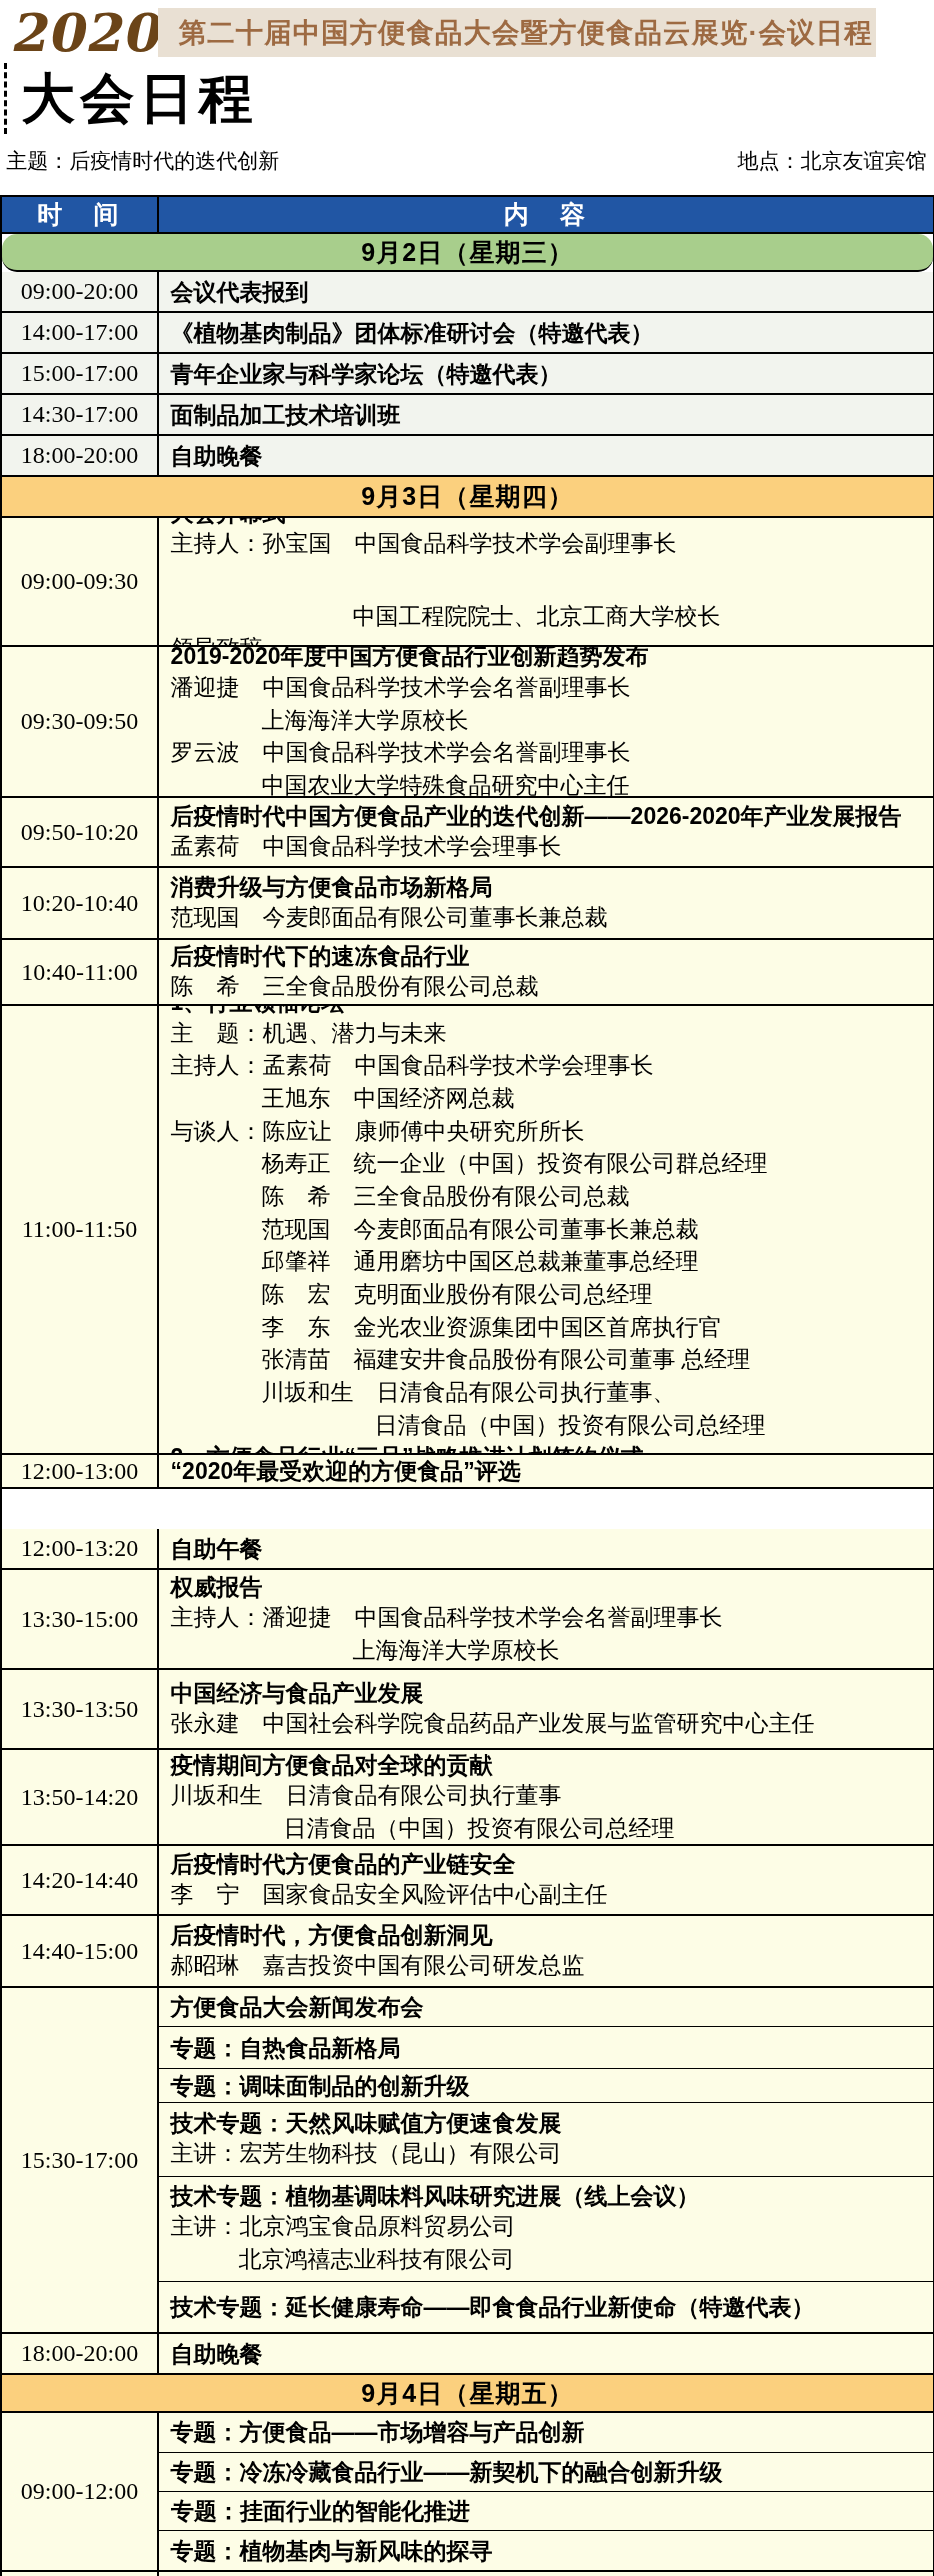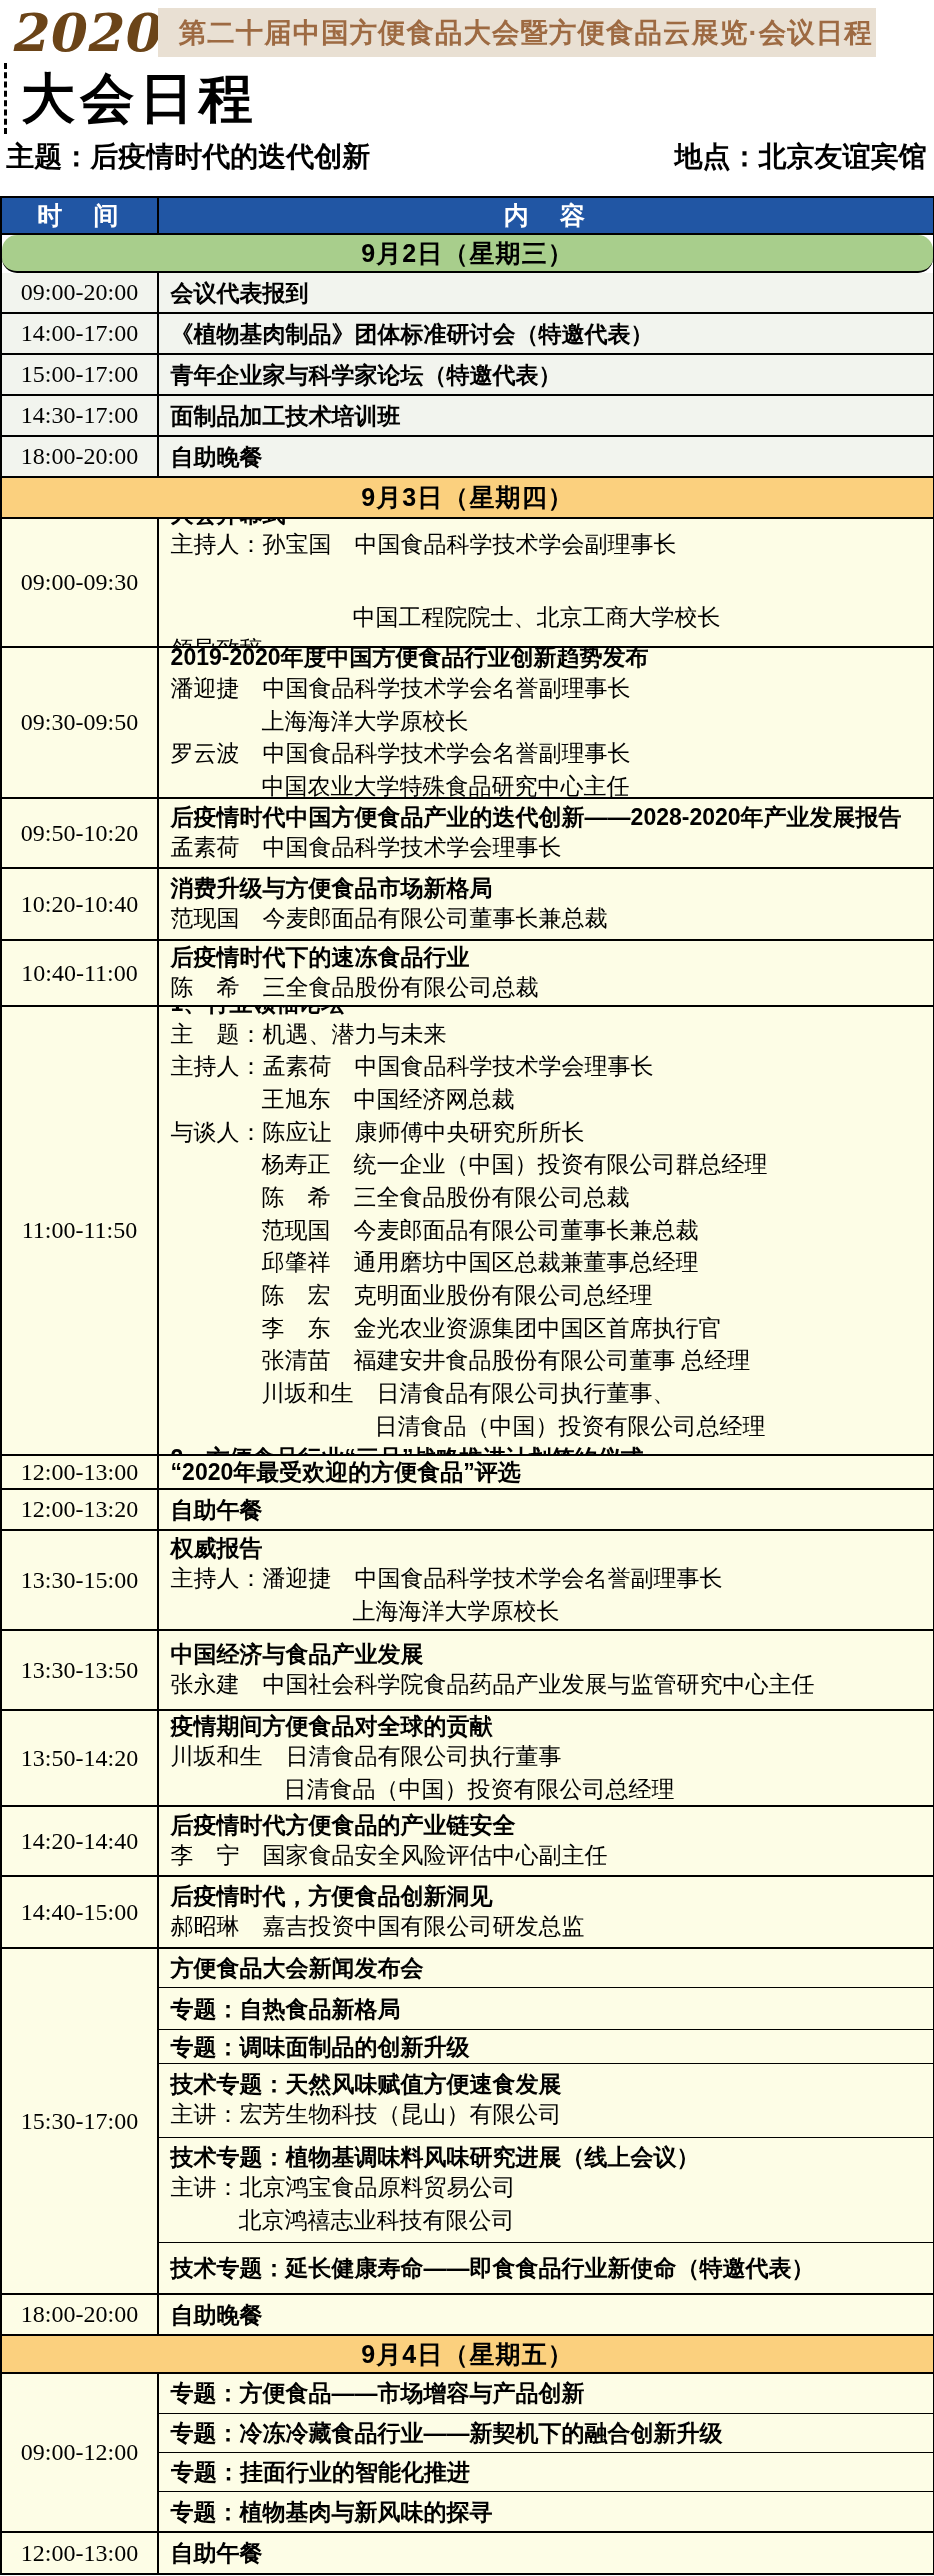--- a/index.html
+++ b/index.html
@@ -19,22 +19,22 @@
     padding-left: 21px; font-weight: bold; font-size: 27.4px; letter-spacing: 1.1px; color: #9D6A42;
     white-space: nowrap;
   }
   .pagetitle {
     margin: 6.3px 0 0 4.2px; width: max-content;
     border-left: 3.2px dashed #000; padding: 3.2px 0 3.2px 13.7px;
     font-weight: bold; font-size: 54px; letter-spacing: 5.3px; line-height: 1.2;
   }
   .metarow {
     display: flex; justify-content: space-between; align-items: baseline;
-    padding: 0 8.4px 0 6.3px; margin-top: 4px;
-    font-weight: bold; font-size: 28px;
+    padding: 0 8.4px 0 6.3px; margin-top: 13px;
+    font-weight: normal; font-size: 21px;
   }
   
   .table { margin-top: 20px; border: 2.1px solid #000; }
   .thead { display: flex; height: 37px; border-bottom: 2.1px solid #000; color: #fff; font-weight: bold; }
   .thead .tc {
     width: 157px; flex: none; border-right: 2.1px solid #000;
     display: flex; align-items: center; justify-content: center; font-size: 25px; letter-spacing: 3.2px;
   }
   .thead .cc { flex: 1; display: flex; align-items: center; justify-content: center; font-size: 25px; letter-spacing: 3.2px; }
   .banner {
@@ -127,21 +127,21 @@
           <div class="ln b">2019-2020年度中国方便食品行业创新趋势发布</div>
           <div class="ln k">潘迎捷　中国食品科学技术学会名誉副理事长</div>
           <div class="ln k" style="padding-left: 91px;">上海海洋大学原校长</div>
           <div class="ln k">罗云波　中国食品科学技术学会名誉副理事长</div>
           <div class="ln k" style="padding-left: 91px;">中国农业大学特殊食品研究中心主任</div>
         </div>
       </div>
       <div class="row" style="height: 70px; background: rgb(253, 253, 230);">
         <div class="tcell">09:50-10:20</div>
         <div class="ccell">
-          <div class="ln b">后疫情时代中国方便食品产业的迭代创新——2028-2020年产业发展报告</div>
+          <div class="ln b">后疫情时代中国方便食品产业的迭代创新——2026-2020年产业发展报告</div>
           <div class="ln k">孟素荷　中国食品科学技术学会理事长</div>
         </div>
       </div>
       <div class="row" style="height: 72px; background: rgb(253, 253, 230);">
         <div class="tcell">10:20-10:40</div>
         <div class="ccell">
           <div class="ln b">消费升级与方便食品市场新格局</div>
           <div class="ln k">范现国　今麦郎面品有限公司董事长兼总裁</div>
         </div>
       </div>
@@ -171,21 +171,21 @@
           <div class="ln k" style="padding-left: 204px;">日清食品（中国）投资有限公司总经理</div>
           <div class="ln b">2、方便食品行业“三品”战略推进计划签约仪式</div>
         </div>
       </div>
       <div class="row" style="height: 34px; background: rgb(253, 253, 230);">
         <div class="tcell">12:00-13:00</div>
         <div class="ccell">
           <div class="ln b">“2020年最受欢迎的方便食品”评选</div>
         </div>
       </div>
-      <div class="row" style="height: 41px; background: rgb(253, 253, 230);">
+      <div class="row" style="height: 41px; background: rgb(253, 253, 230); margin-top: 40px;">
         <div class="tcell">12:00-13:20</div>
         <div class="ccell">
           <div class="ln b">自助午餐</div>
         </div>
       </div>
       <div class="row" style="height: 100px; background: rgb(253, 253, 230);">
         <div class="tcell">13:30-15:00</div>
         <div class="ccell">
           <div class="ln b">权威报告</div>
           <div class="ln k">主持人：潘迎捷　中国食品科学技术学会名誉副理事长</div>

